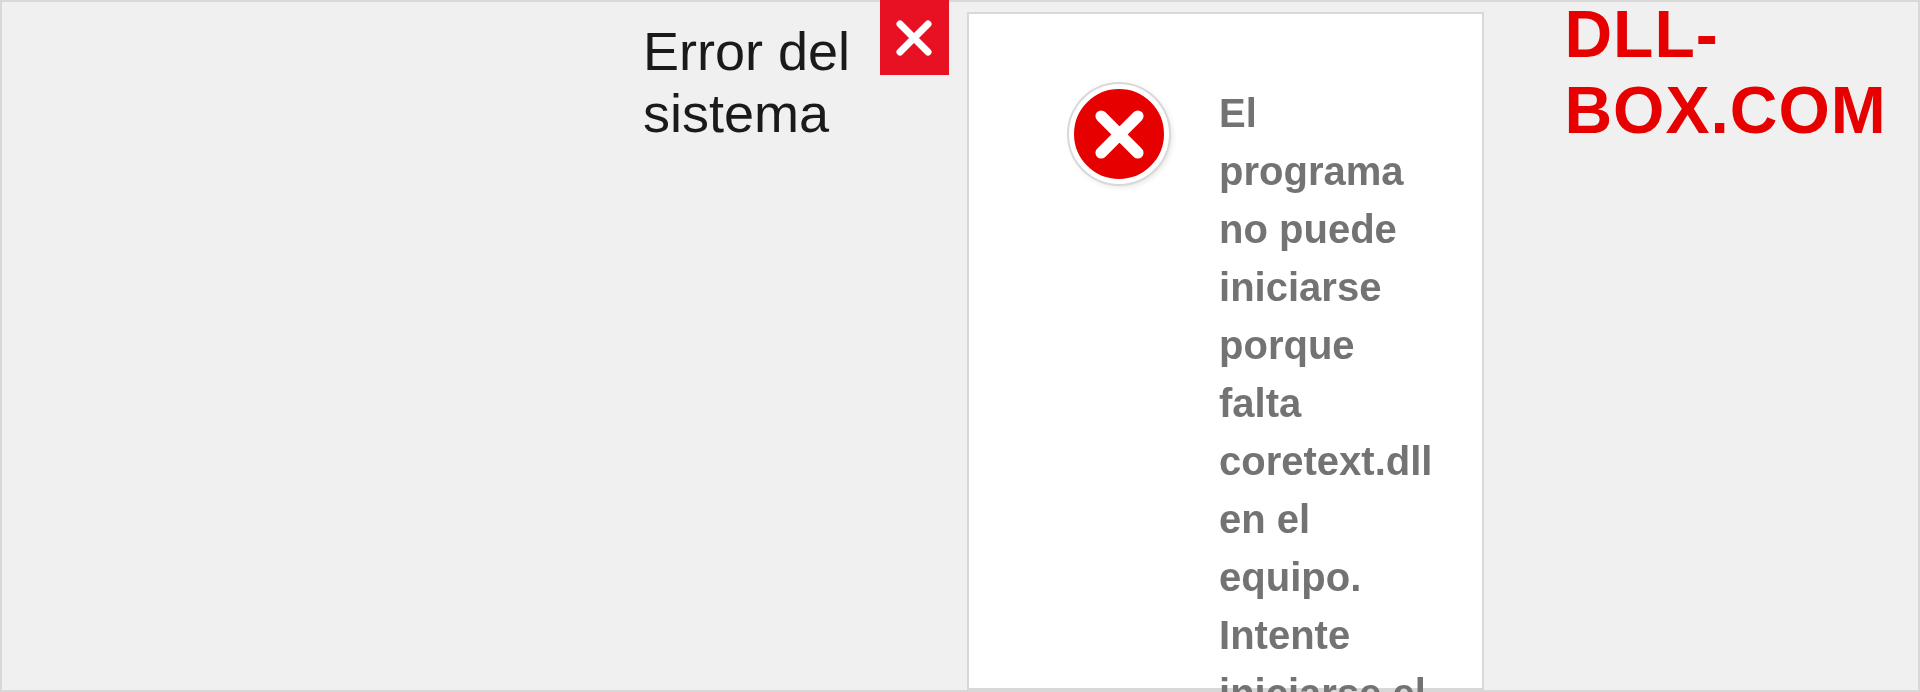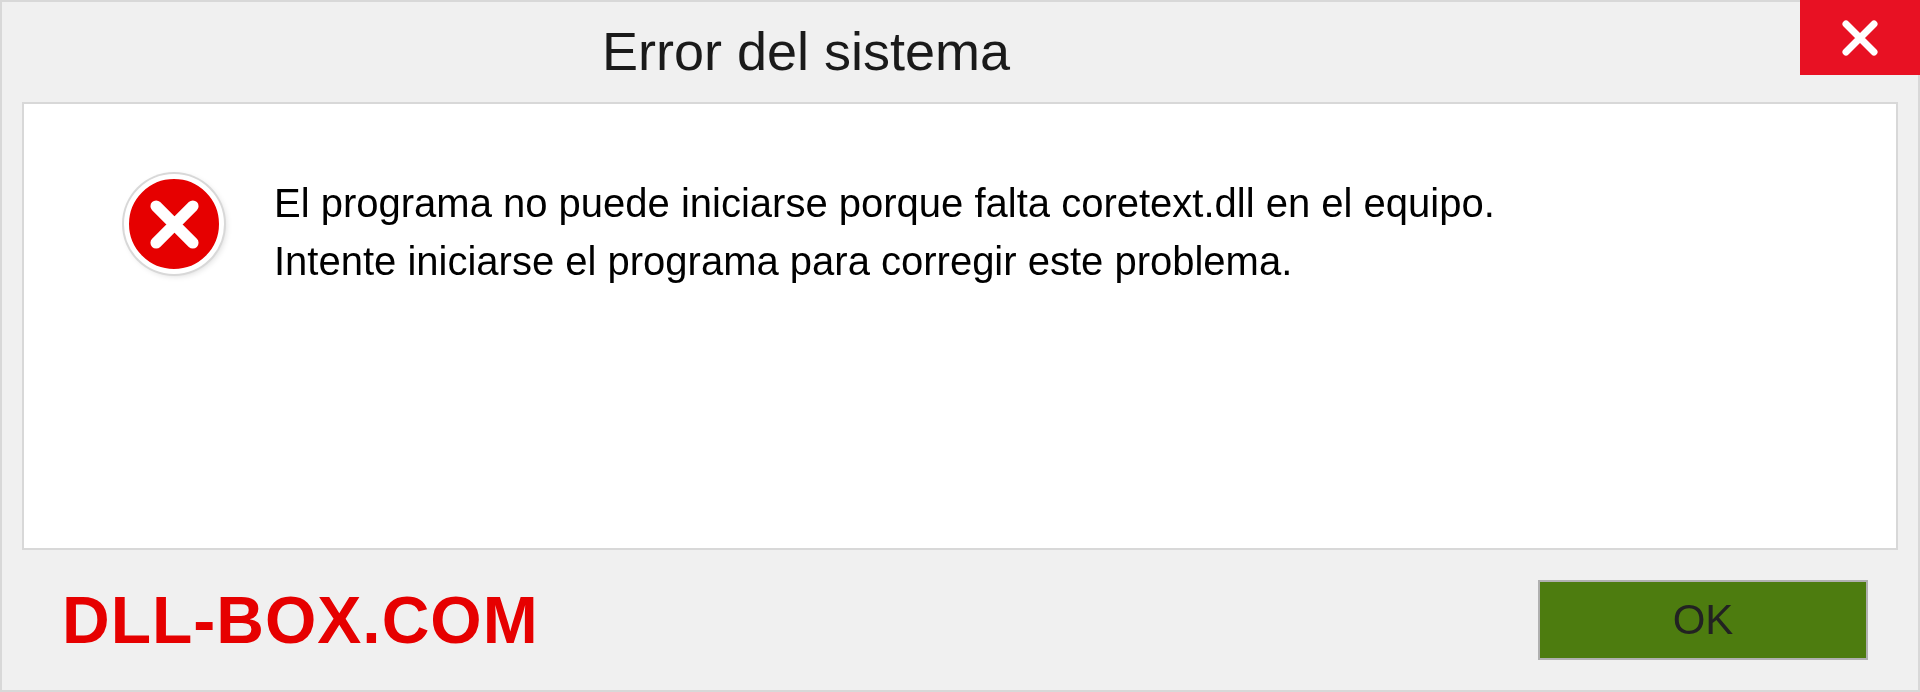--- a/index.html
+++ b/index.html
@@ -15,21 +15,22 @@
       height: 692px;
       overflow: hidden;
     }
     
     .dialog {
       width: 100%;
       height: 100%;
       background: #f0f0f0;
       border: 2px solid #d8d8d8;
       display: flex;
-      flex-direction: column;
+      flex-direction: row;
+      padding-left: 41px;
     }
     
     .titlebar {
       height: 90px;
       display: flex;
       align-items: flex-start;
       justify-content: space-between;
       padding-left: 600px;
     }
     
@@ -86,22 +87,22 @@
     }
     
     .message-block {
       margin-left: 50px;
       padding-top: 0px;
     }
     
     .message-line {
       font-size: 40px;
       line-height: 1.45;
-      color: #000000;
-      font-weight: 400;
+      color: #737373;
+      font-weight: 700;
     }
     
     .footer {
       height: 140px;
       display: flex;
       align-items: center;
       justify-content: space-between;
       padding: 0 50px 0 60px;
     }
     

